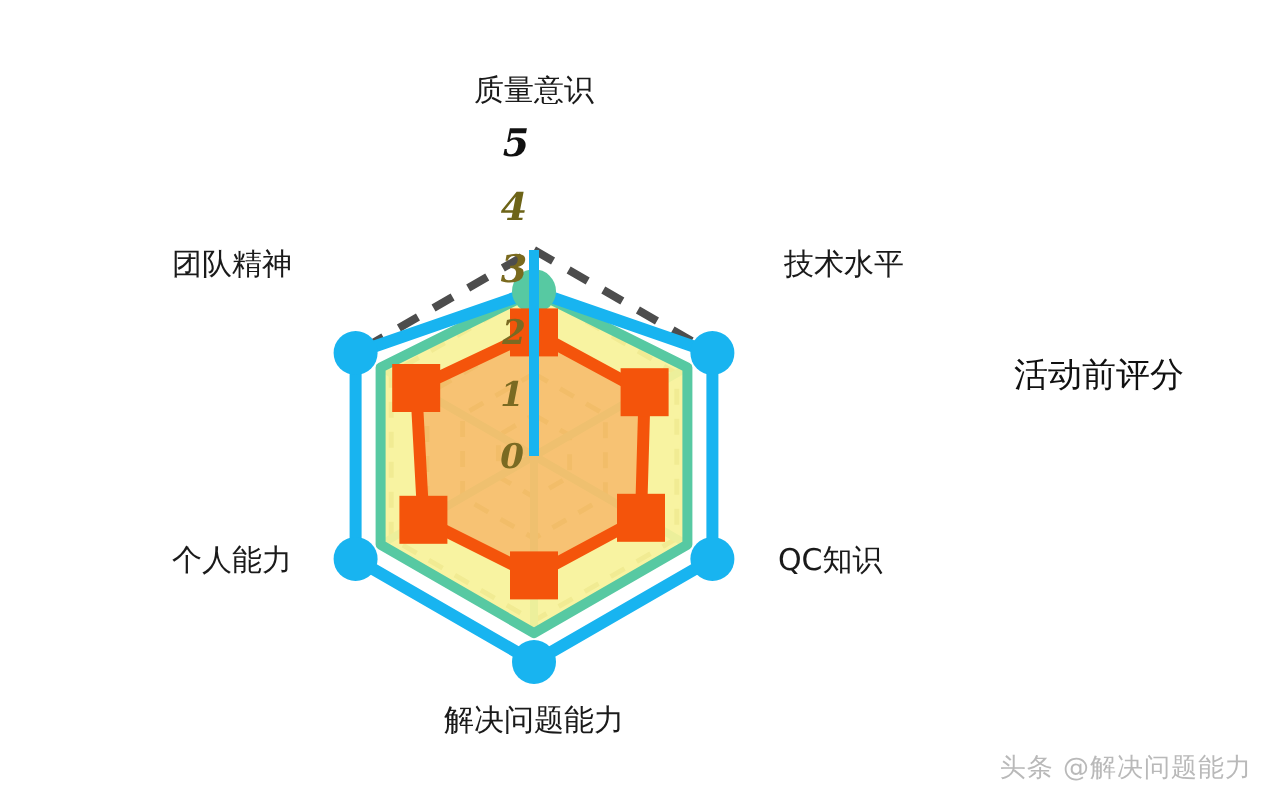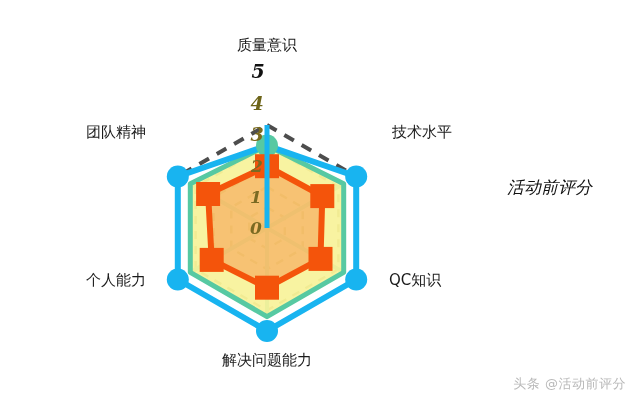--- a/index.html
+++ b/index.html
@@ -35,21 +35,20 @@
     font-size:13px;
     color:#b9b9b9;
     font-family:"DejaVu Sans","Liberation Sans",sans-serif;
     letter-spacing:0.5px;
     white-space:nowrap;
   }
   .legend-box{
     position:absolute;
     left:477px; top:168px;
     width:150px;
-    font-style:italic;
   }
   .legend-row{
     display:flex;align-items:center;
     height:38px;
   }
   .legend-marker{
     width:26px;height:18px;margin-right:4px;flex:none;
     position:relative;
   }
   .lm-square{
@@ -133,14 +132,14 @@
 
   <div class="legend-box">
     <div class="legend-row">
       <span class="legend-marker">
         <span class="lm-square"></span>
       </span>
       <span class="legend-label">活动前评分</span>
     </div>
   </div>
 
-  <div class="watermark">头条 @活动前评分</div>
+  <div class="watermark">头条 @解决问题能力</div>
 </div>
 
 </body></html>

